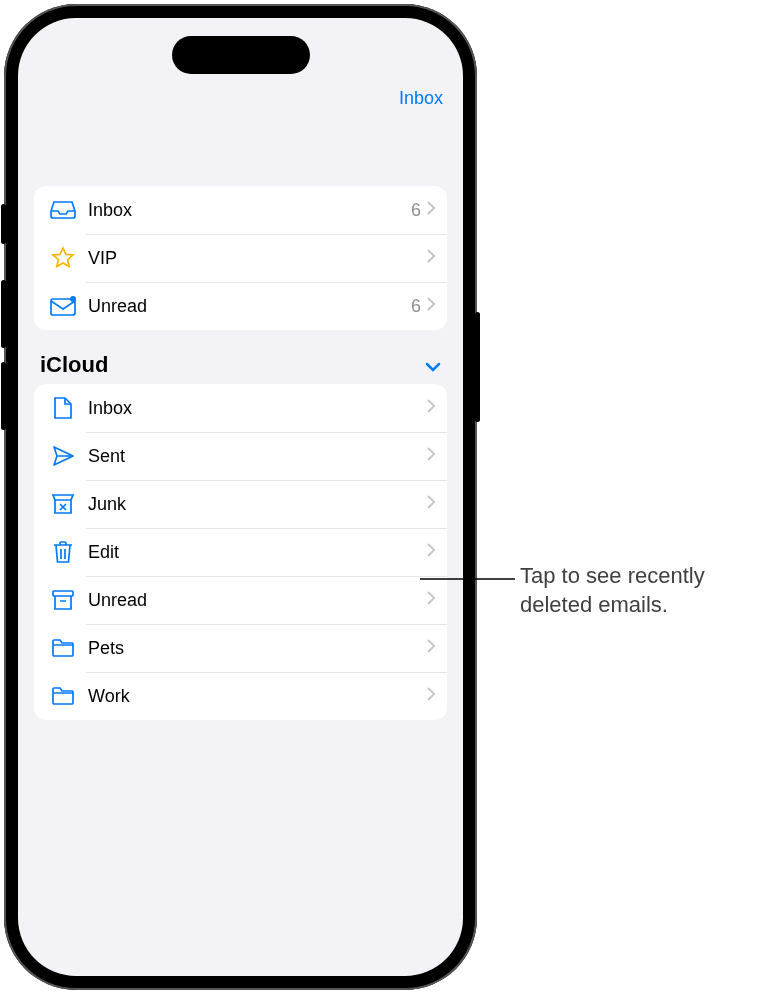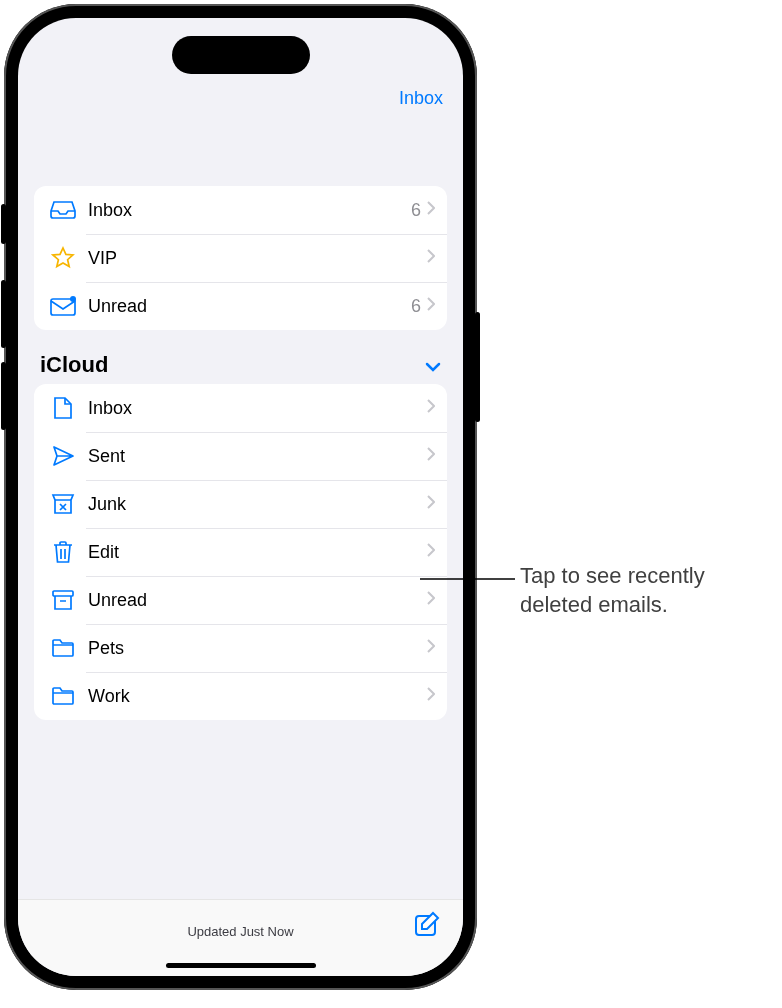--- a/index.html
+++ b/index.html
@@ -313,30 +313,20 @@
           </span>
           <span class="label">Work</span>
           <span class="chev"><svg width="8" height="14" viewBox="0 0 8 14" fill="none" stroke="currentColor" stroke-width="2">
                 <path d="M1 1l6 6-6 6"></path>
               </svg></span>
         </div>
 
       </div>
     </div>
 
-    <div class="bottom-bar">
-      <span class="bottom-status">Updated Just Now</span>
-      <span class="compose">
-        <svg width="28" height="28" viewBox="0 0 28 28" fill="none" stroke="#007aff" stroke-width="2">
-            <rect x="3" y="6" width="19" height="19" rx="3"></rect>
-            <path d="M20 3l5 5-11 11h-5v-5L20 3z" fill="#fff"></path>
-          </svg>
-      </span>
-      <div class="home-indicator"></div>
-    </div>
 
   </div>
 </div>
 
 <svg class="callout-line" style="left:420px;top:578px" width="95" height="2">
     <line x1="0" y1="1" x2="95" y2="1" stroke="#000" stroke-width="1.5"></line>
   </svg>
 <div class="callout-text">Tap to see recently deleted emails.</div>
 
 </body></html>

